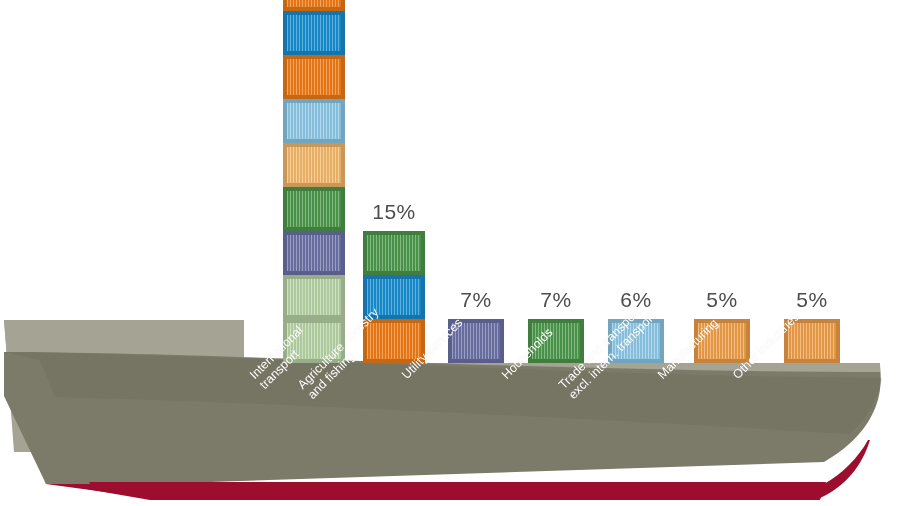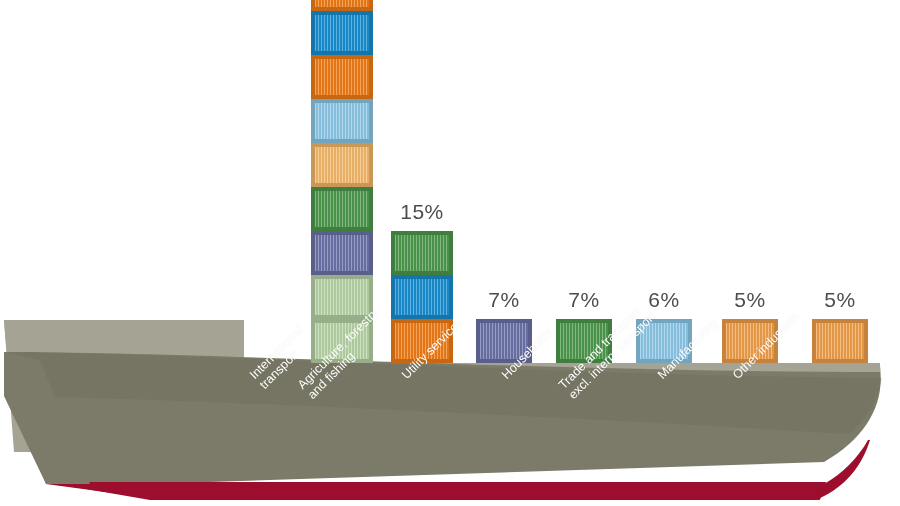--- a/index.html
+++ b/index.html
@@ -18,21 +18,20 @@
   
   #chart{position:absolute;left:0;top:0;width:900px;height:506px;}
 
   .bar{
     position:absolute;
     bottom:143px;              
     display:flex;
     flex-direction:column-reverse;
     justify-content:center;
     align-items:stretch;
-    margin-left:28px;
   }
   .pct{
     position:absolute;
     bottom:100%;
     left:50%;
     transform:translateX(-50%);
     margin-bottom:7px;
     font-size:21px;
     color:#4d4d4d;
     letter-spacing:.5px;

